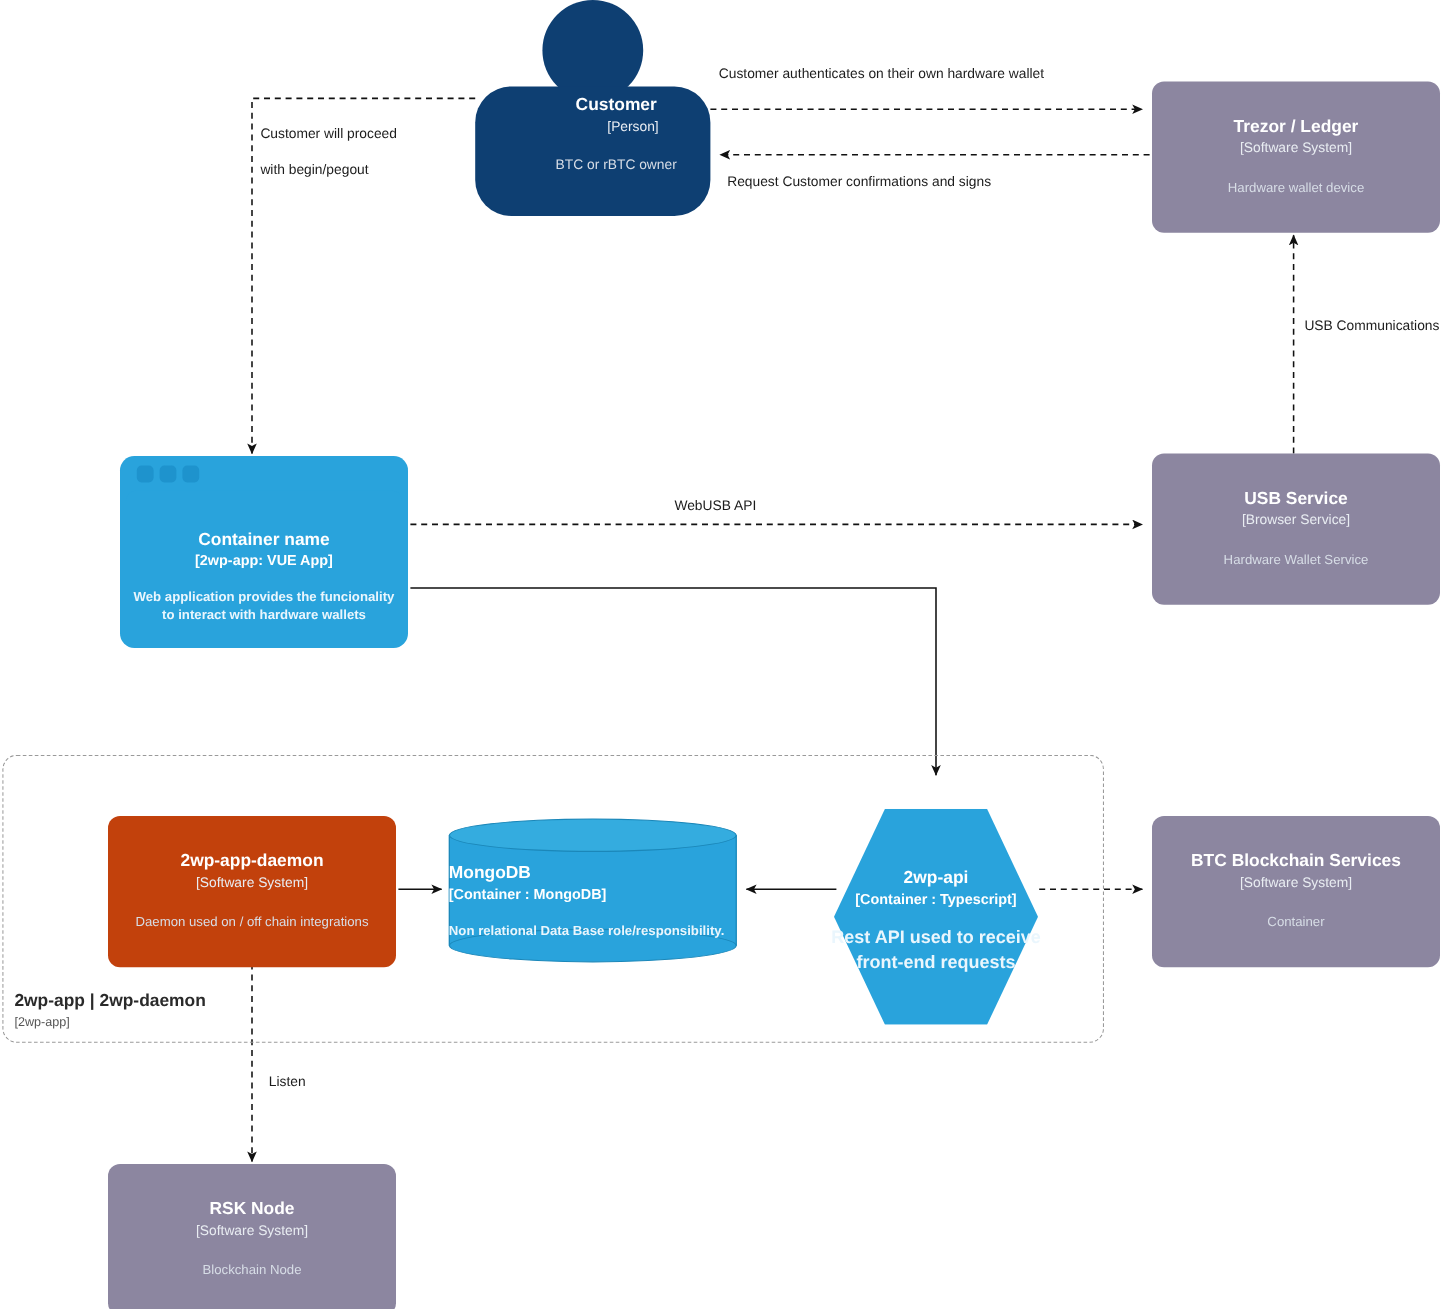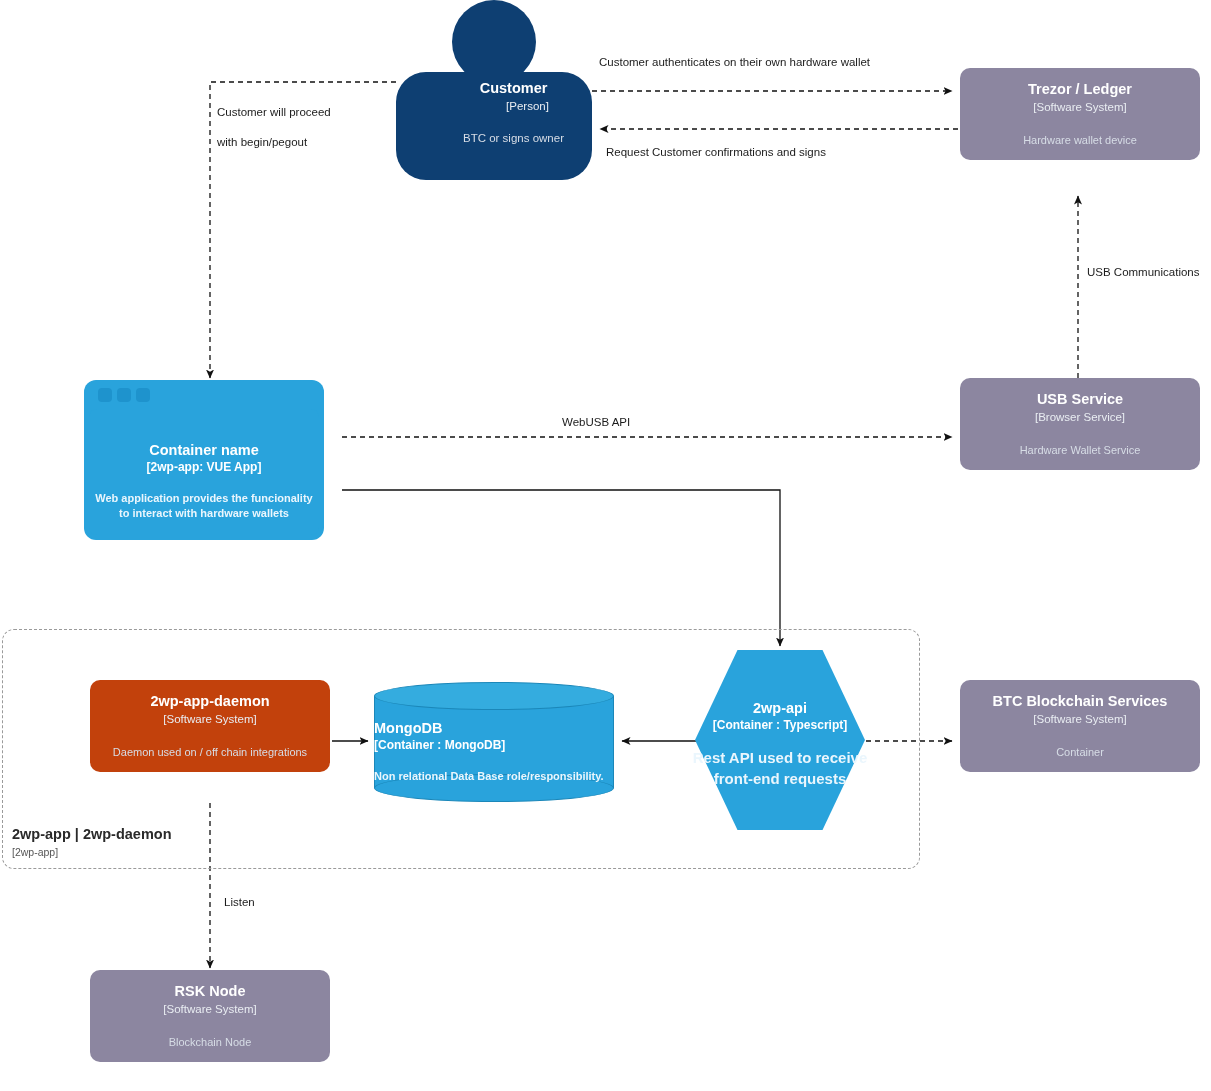--- a/index.html
+++ b/index.html
@@ -69,34 +69,34 @@
     left:0; top:80px;
     width:235px;
     text-align:center;
   }
   .person .title{font-size:14.5px;}
   .person .type{font-size:11.5px; margin-top:2px;margin-left:28px;}
   .person .desc{font-size:11.5px; margin-top:17px;}
 
   
   .sysbox{
-    width:240px; height:92px;
+    width:240px; height:126px;
     border-radius:10px;
     background:#8c86a0;
     padding:0 12px;
   }
   .sysbox.navy{background:#c2410c;}
   .sysbox .title{font-size:14.5px;}
   .sysbox .type{font-size:11.5px; margin-top:2px;}
   .sysbox .desc{font-size:11px; margin-top:18px;}
 
   
   .browser{
     width:240px; height:160px;
-    left:84px; top:380px;
+    left:100px; top:380px;
     border-radius:12px;
     background:#29a3dc;
     padding:6px 5px 5px 5px;
     align-items:flex-start;
   }
   .browser .chrome{
     height:18px;
     display:flex;
     align-items:center;
     gap:5px;
@@ -160,21 +160,21 @@
     position:absolute; left:0; top:38px;
     width:240px; text-align:left;
   }
   .cyl .title{font-size:14.5px;}
   .cyl .type{font-size:12px; margin-top:1px; color:#ffffff; font-weight:bold;}
   .cyl .desc{font-size:11px; margin-top:16px; color:#eaf6fd; font-weight:bold;}
 
   
   .hex{
     width:170px; height:212px;
-    left:695px; top:650px;
+    left:695px; top:674px;
   }
   .hex .shape{
     position:absolute; left:0; top:0;
     width:170px; height:180px;
     background:#29a3dc;
     clip-path:polygon(25% 0%, 75% 0%, 100% 50%, 75% 100%, 25% 100%, 0% 50%);
   }
   .hex .htext{
     position:absolute; left:-22px; top:50px;
     width:214px; text-align:center;
@@ -252,21 +252,21 @@
     <div class="bname">2wp-app | 2wp-daemon</div>
     <div class="btype">[2wp-app]</div>
   </div>
 
   <div class="node person">
     <div class="head"></div>
     <div class="body"></div>
     <div class="ptext">
       <div class="title">Customer</div>
       <div class="type">[Person]</div>
-      <div class="desc">BTC or signs owner</div>
+      <div class="desc">BTC or rBTC owner</div>
     </div>
   </div>
 
   <div class="node sysbox" style="left:960px; top:68px;">
     <div class="title">Trezor / Ledger</div>
     <div class="type">[Software System]</div>
     <div class="desc">Hardware wallet device</div>
   </div>
 
   <div class="node sysbox" style="left:960px; top:378px;">

